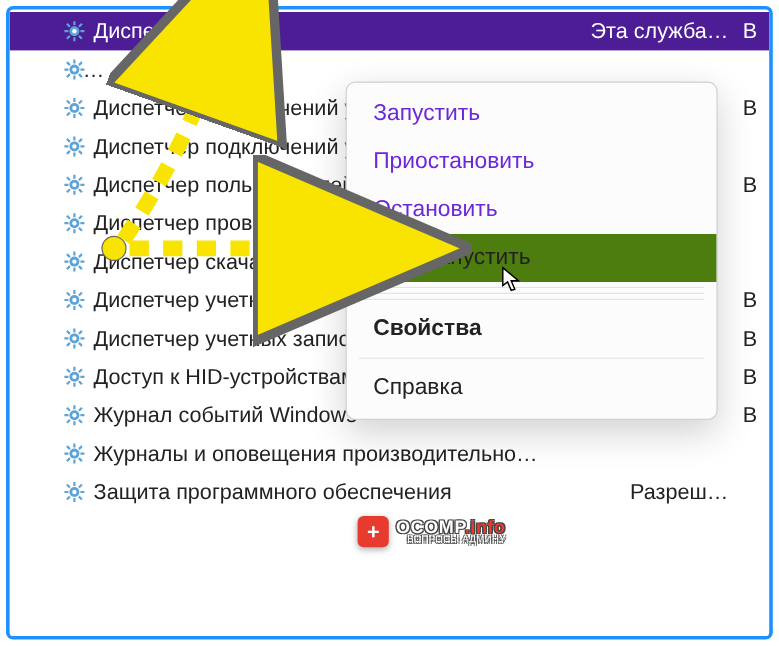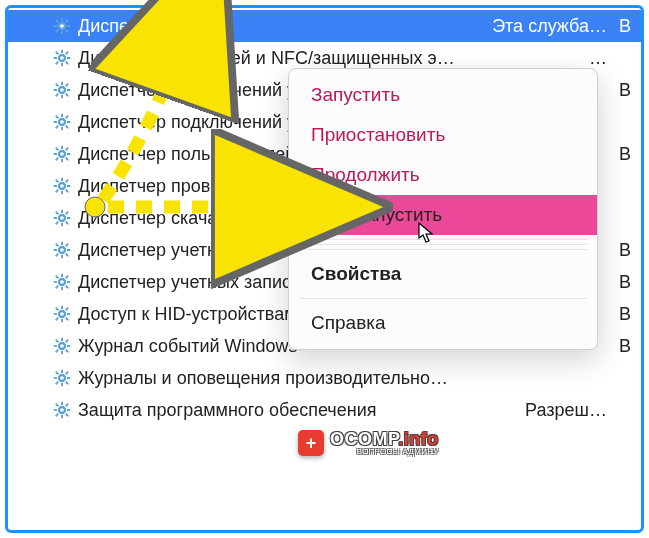--- a/index.html
+++ b/index.html
@@ -27,21 +27,21 @@
       display: flex;
       align-items: center;
       height: 32px;
       padding: 0 6px 0 40px;
       position: relative;
       color: #222;
       white-space: nowrap;
       overflow: hidden;
     }
     .service-row.selected {
-      background: #3b82f6;
+      background: #4c1d95;
       color: #fff;
     }
     .gear-icon {
       position: absolute;
       left: 44px;
       top: 6px;
       width: 20px;
       height: 20px;
     }
     .service-name {
@@ -73,22 +73,22 @@
       z-index: 20;
     }
     .menu-item {
       padding: 9px 22px;
       font-size: 19px;
       color: #222;
       display: flex;
       align-items: center;
       justify-content: space-between;
     }
-    .menu-item.disabled { color: #be185d; }
-    .menu-item.hover { background: #ec4899; }
+    .menu-item.disabled { color: #6d28d9; }
+    .menu-item.hover { background: #4d7c0f; }
     .menu-item.bold { font-weight: 600; text-align: center; }
     .menu-sep {
       height: 1px;
       background: #e3e3e3;
       margin: 4px 10px;
     }
     .chevron {
       font-size: 14px;
       color: #666;
     }
@@ -122,21 +122,21 @@
       margin-right: 6px;
       box-shadow: 0 2px 5px rgba(0,0,0,0.3);
     }
     .wm-text {
       display: flex;
       flex-direction: column;
       line-height: 0.9;
     }
     .wm-top {
       font-weight: 700;
-      font-size: 18px;
+      font-size: 15px;
       letter-spacing: 0.5px;
       color: #fff;
       text-shadow: -1px -1px 0 #444, 1px -1px 0 #444, -1px 1px 0 #444, 1px 1px 0 #444;
     }
     .wm-top .info { color: #e63b2e; text-shadow: -1px -1px 0 #444, 1px -1px 0 #444, -1px 1px 0 #444, 1px 1px 0 #444; }
     .wm-sub {
       font-size: 8px;
       color: #fff;
       text-shadow: -1px -1px 0 #555, 1px -1px 0 #555, -1px 1px 0 #555, 1px 1px 0 #555;
       letter-spacing: 0.3px;
@@ -184,21 +184,20 @@
               <line x1="12" y1="18" x2="12" y2="22"></line>
       <line x1="2" y1="12" x2="6" y2="12"></line>
               <line x1="18" y1="12" x2="22" y2="12"></line>
       <line x1="4.5" y1="4.5" x2="7.5" y2="7.5"></line>
               <line x1="16.5" y1="16.5" x2="19.5" y2="19.5"></line>
       <line x1="4.5" y1="19.5" x2="7.5" y2="16.5"></line>
               <line x1="16.5" y1="7.5" x2="19.5" y2="4.5"></line>
     </g>
     <circle cx="12" cy="12" r="2.2" fill="#fff"></circle>
   </svg></span>
-    <span class="service-name" style="padding-left:30px">Диспетчер платежей и NFC/защищенных э…</span>
     <span class="service-desc">…</span>
     <span class="last-col"></span>
   </div>
       <div class="service-row">
     <span class="gear-icon"><svg viewBox="0 0 24 24" width="20" height="20">
     <circle cx="12" cy="12" r="5" fill="#5da3d8"></circle>
     <g stroke="#5da3d8" stroke-width="2.2">
       <line x1="12" y1="2" x2="12" y2="6"></line>
               <line x1="12" y1="18" x2="12" y2="22"></line>
       <line x1="2" y1="12" x2="6" y2="12"></line>
@@ -402,21 +401,21 @@
   </svg></span>
     <span class="service-name" style="padding-left:30px">Защита программного обеспечения</span>
     <span class="service-desc">Разреш…</span>
     <span class="last-col"></span>
   </div>
     </div>
 
   <div class="context-menu">
     <div class="menu-item disabled">Запустить</div>
     <div class="menu-item disabled">Приостановить</div>
-    <div class="menu-item disabled">Продолжить</div>
+    <div class="menu-item disabled">Остановить</div>
     <div class="menu-item hover">Перезапустить</div>
     <div class="menu-sep"></div>
     <div class="menu-sep"></div>
     <div class="menu-sep"></div>
     <div class="menu-item bold">Свойства</div>
     <div class="menu-sep"></div>
     <div class="menu-item">Справка</div>
   </div>
 </div>
 

